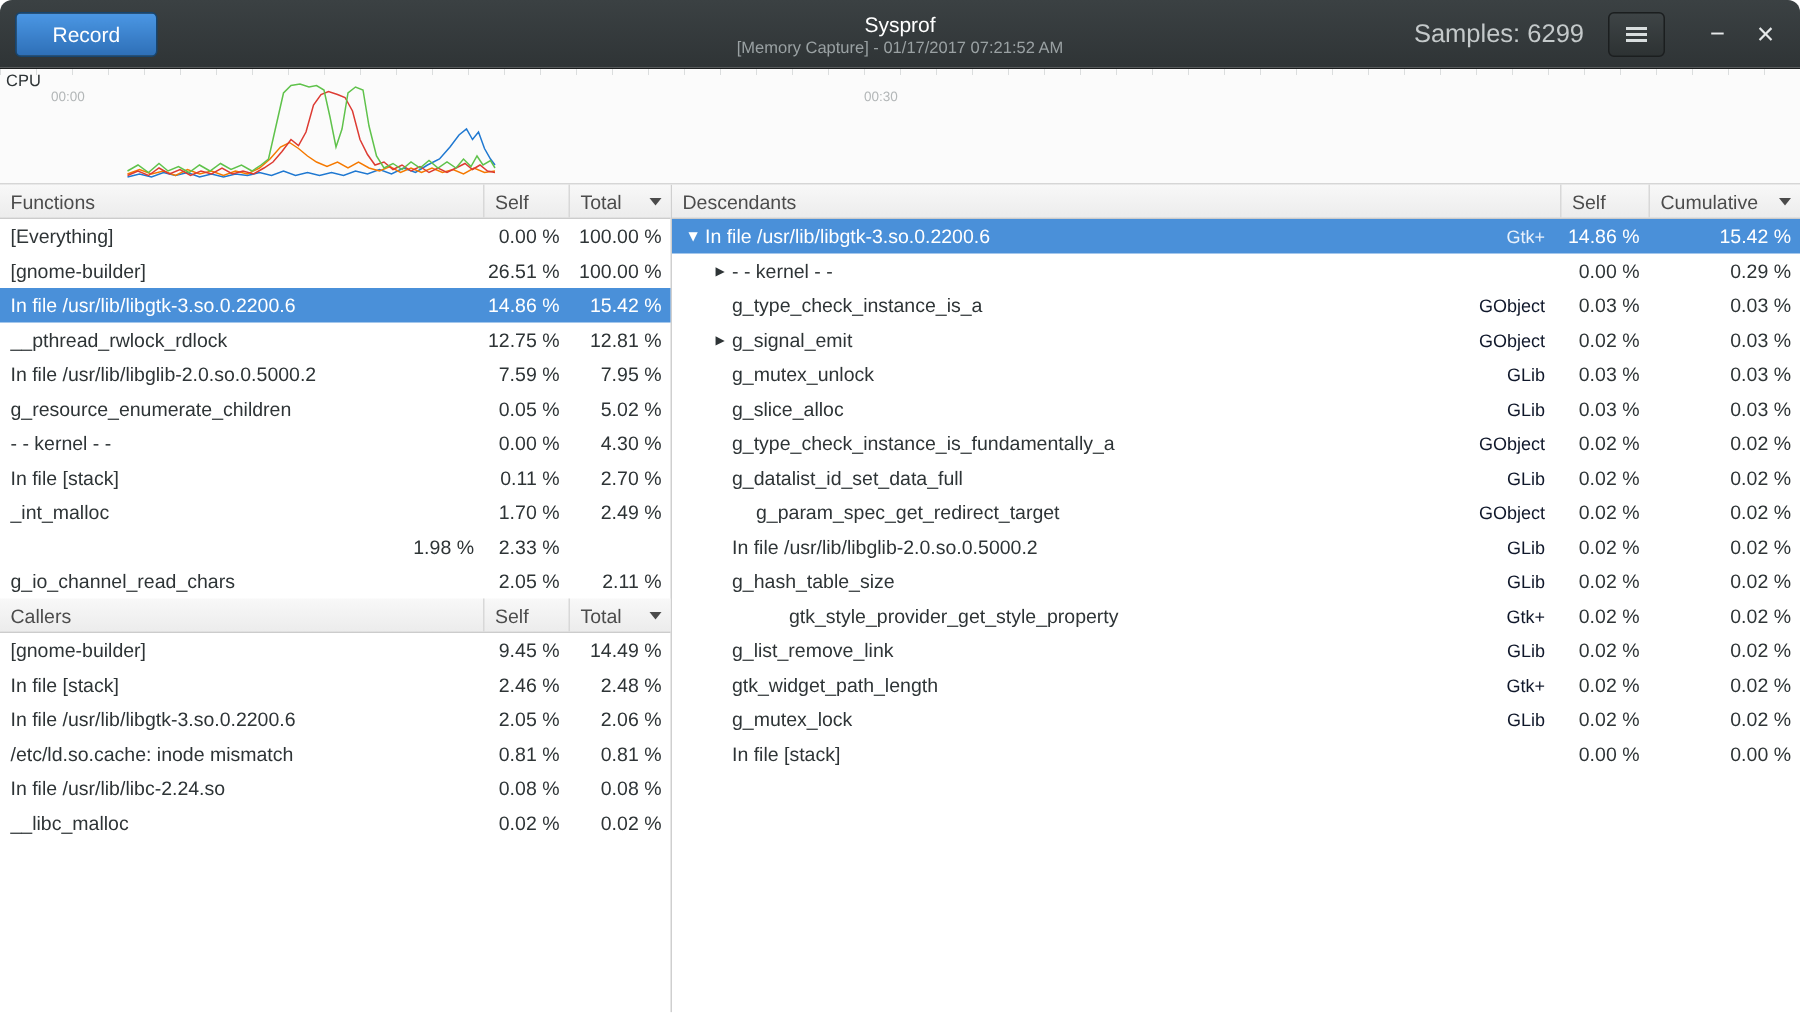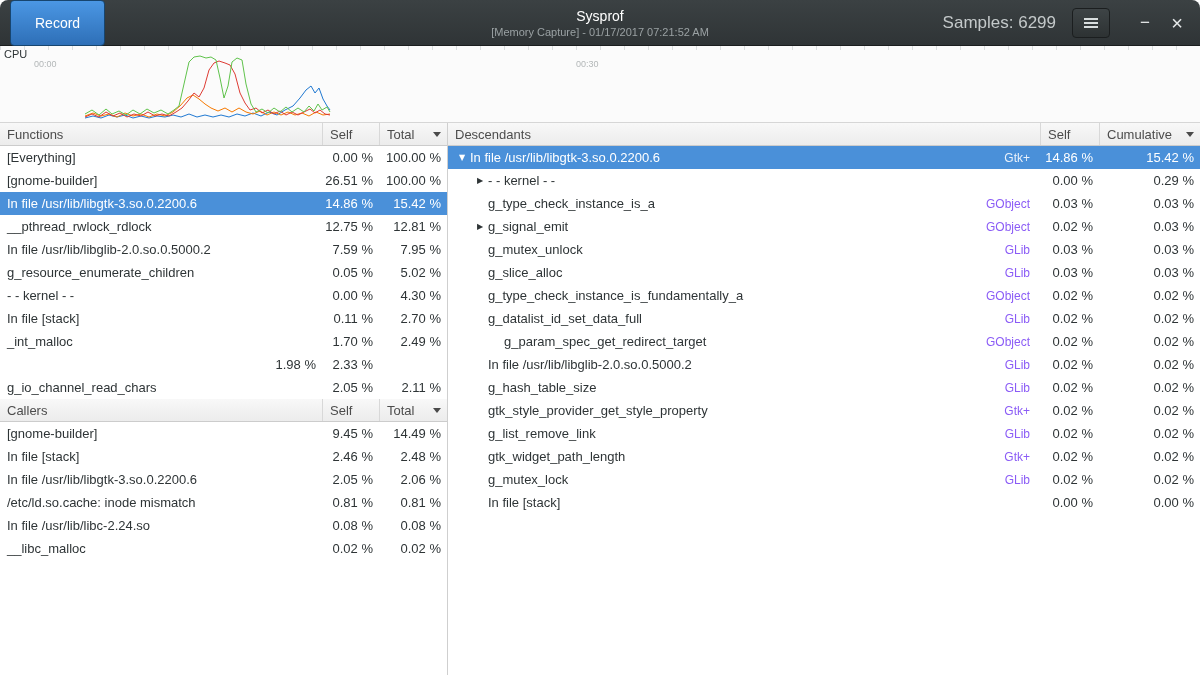--- a/index.html
+++ b/index.html
@@ -2,21 +2,21 @@
 <html><head>
 <meta charset="utf-8">
 <style>
   * { box-sizing: border-box; margin: 0; padding: 0; }
   html,body { width:1200px; height:675px; overflow:hidden; }
   body { font-family:"Liberation Sans",sans-serif; background:#ffffff; }
   .window { width:1200px; height:675px; display:flex; flex-direction:column; overflow:hidden; border-radius:8px 8px 0 0; background:#fff; }
 
   
   .headerbar { flex:0 0 46px; height:46px; background:linear-gradient(#3b4143,#2f3436); border-bottom:1px solid #1b1e1f; display:flex; align-items:center; padding:0 10px; position:relative; }
-  .record-btn { height:46px; padding:0 24px; background:linear-gradient(#4b97e4,#2e6fb7); color:#fff; border:1px solid #17456f; border-radius:4px; font-size:14px; font-family:inherit; cursor:pointer; }
+  .record-btn { height:30px; padding:0 24px; background:linear-gradient(#4b97e4,#2e6fb7); color:#fff; border:1px solid #17456f; border-radius:4px; font-size:14px; font-family:inherit; cursor:pointer; }
   .process-btn { margin-left:10px; height:30px; width:190px; background:linear-gradient(#f0f0f0,#d5d5d5); border:1px solid #8c8c8c; border-radius:4px; color:#2e3436; font-size:14px; font-family:inherit; position:relative; cursor:pointer; }
   .process-btn .caret { position:absolute; right:12px; top:13px; width:0; height:0; border-left:4px solid transparent; border-right:4px solid transparent; border-top:5px solid #4a4a4a; }
   .title-block { position:absolute; left:50%; transform:translateX(-50%); text-align:center; pointer-events:none; }
   .title { font-size:14px; color:#ffffff; }
   .subtitle { font-size:11px; color:#9aa1a3; margin-top:2px; }
   .header-right { margin-left:auto; display:flex; align-items:center; }
   .samples { color:#c4c9ca; font-size:17px; margin-right:16px; }
   .menu-btn { width:38px; height:30px; background:linear-gradient(#3e4446,#2d3233); border:1px solid #1b1e1f; border-radius:4px; cursor:pointer; margin-right:16px; }
   .hamburger { display:inline-block; width:14px; height:2px; background:#d9dedf; box-shadow:0 -4px 0 #d9dedf, 0 4px 0 #d9dedf; vertical-align:middle; }
   .win-btn { background:none; border:none; color:#e6e9ea; width:26px; height:26px; font-size:17px; line-height:26px; cursor:pointer; font-family:inherit; padding:0; margin-left:6px; }
@@ -44,21 +44,21 @@
   .sort-arrow { position:absolute; right:6px; top:9px; width:0; height:0; border-left:4px solid transparent; border-right:4px solid transparent; border-top:5px solid #4a4a4a; }
 
   .row { height:23px; font-size:13px; color:#2e3436; align-items:center; cursor:default; }
   .row.selected { background:#4a90d9; color:#ffffff; }
   .cell-name { padding-left:7px; white-space:nowrap; overflow:hidden; }
   .cell-num { text-align:right; padding-right:6px; white-space:nowrap; }
 
   .desc-name { display:flex; align-items:center; white-space:nowrap; overflow:hidden; }
   .expander { flex:0 0 16px; width:16px; text-align:center; font-size:8px; color:#2e3436; font-family:"DejaVu Sans",sans-serif; cursor:pointer; }
   .row.selected .expander { color:#ffffff; }
-  .lib { margin-left:auto; padding-right:10px; color:#8b5cf6; font-size:12px; }
+  .lib { margin-left:auto; padding-right:10px; color:#0f172a; font-size:12px; }
   .row.selected .lib { color:#e9f1fb; }
 </style>
 </head>
 <body>
 
 <div class="window">
 
   <header class="headerbar">
     <button class="record-btn">Record</button>
     <div class="title-block">
@@ -298,21 +298,21 @@
           <div class="row desc-grid">
             <div class="desc-name" style="padding-left: 24px;">
               <span class="expander"></span>
               <span>g_hash_table_size</span>
               <span class="lib">GLib</span>
             </div>
             <div class="cell-num">0.02 %</div>
             <div class="cell-num">0.02 %</div>
           </div>
           <div class="row desc-grid">
-            <div class="desc-name" style="padding-left: 24px;">
+            <div class="desc-name" style="padding-left: 24px; gap: 38px;">
               <span class="expander"></span>
               <span>gtk_style_provider_get_style_property</span>
               <span class="lib">Gtk+</span>
             </div>
             <div class="cell-num">0.02 %</div>
             <div class="cell-num">0.02 %</div>
           </div>
           <div class="row desc-grid">
             <div class="desc-name" style="padding-left: 24px;">
               <span class="expander"></span>

